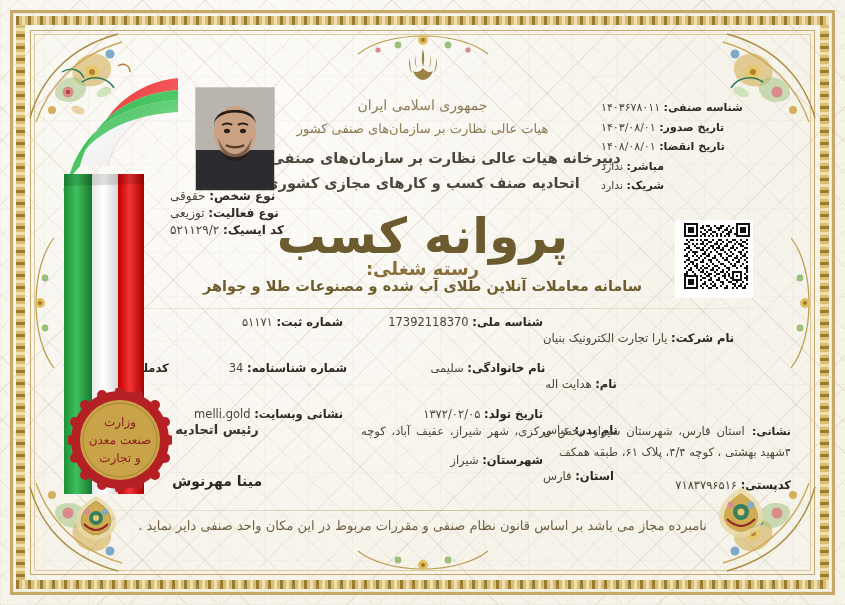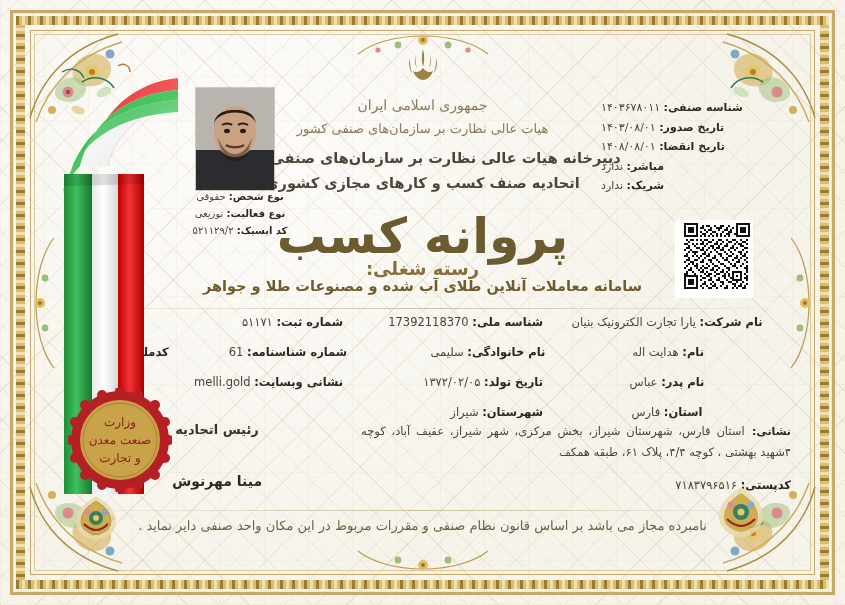--- a/index.html
+++ b/index.html
@@ -127,25 +127,24 @@
   
   .left-id {
     position: absolute;
     left: 130px; top: 148px;
     width: 140px;
     text-align: left;
     direction: rtl;
     z-index: 7;
   }
   .left-id .row {
-    font-size: 10px;
+    font-size: 12px;
     color: #4a4336;
     line-height: 17px;
     white-space: nowrap;
-    text-align: center;
   }
   .left-id .row b { color: #2f2a22; font-weight: bold; }
 
   
   .meta-right {
     position: absolute;
     right: 4px; top: 58px;
     width: 200px;
     text-align: left;
     direction: rtl;
@@ -269,21 +268,21 @@
     direction: rtl;
   }
   .cell .lbl {
     font-weight: bold;
     color: #2b2720;
   }
   .cell .val {
     color: #4a4438;
   }
   
-  .c-a { width: 248px; text-align: center; padding-right: 14px; }
+  .c-a { width: 248px; text-align: left; padding-right: 14px; margin-top: 16px; }
   .c-b { width: 200px; text-align: right; }
   .c-c { width: 180px; text-align: right; }
   .c-d { width: 130px; text-align: right; }
 
   
   .address-block {
     position: absolute;
     right: 14px; top: 380px;
     width: 430px;
     direction: rtl;
@@ -918,21 +917,21 @@
         <div class="cell c-a">
           <span class="lbl">نام:</span>
           <span class="val">هدایت اله</span>
         </div>
         <div class="cell c-b">
           <span class="lbl">نام خانوادگی:</span>
           <span class="val">سلیمی</span>
         </div>
         <div class="cell c-c">
           <span class="lbl">شماره شناسنامه:</span>
-          <span class="val">61</span>
+          <span class="val">34</span>
         </div>
         <div class="cell c-d">
           <span class="lbl">کدملی:</span>
           <span class="val">۱۹۰۰۲۴۰۷۳۴</span>
         </div>
       </div>
 
       <div class="drow">
         <div class="cell c-a">
           <span class="lbl">نام پدر:</span>

